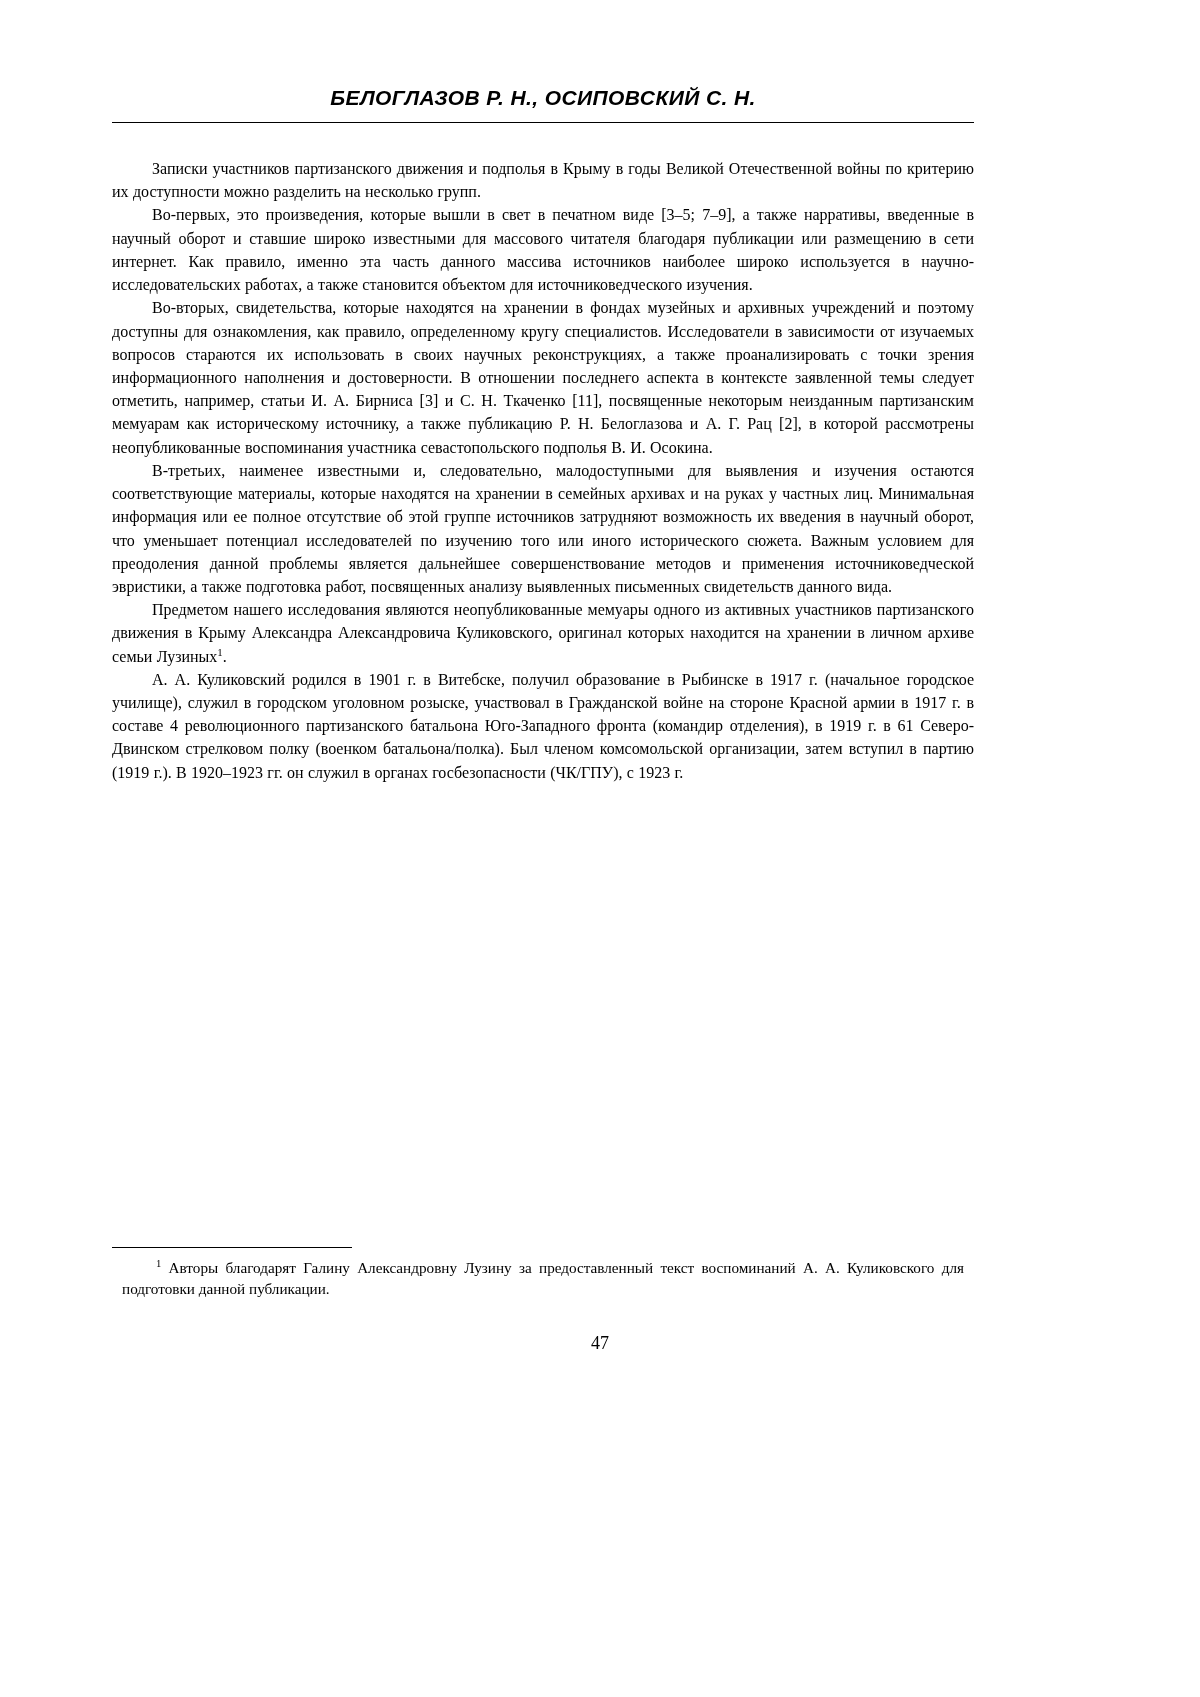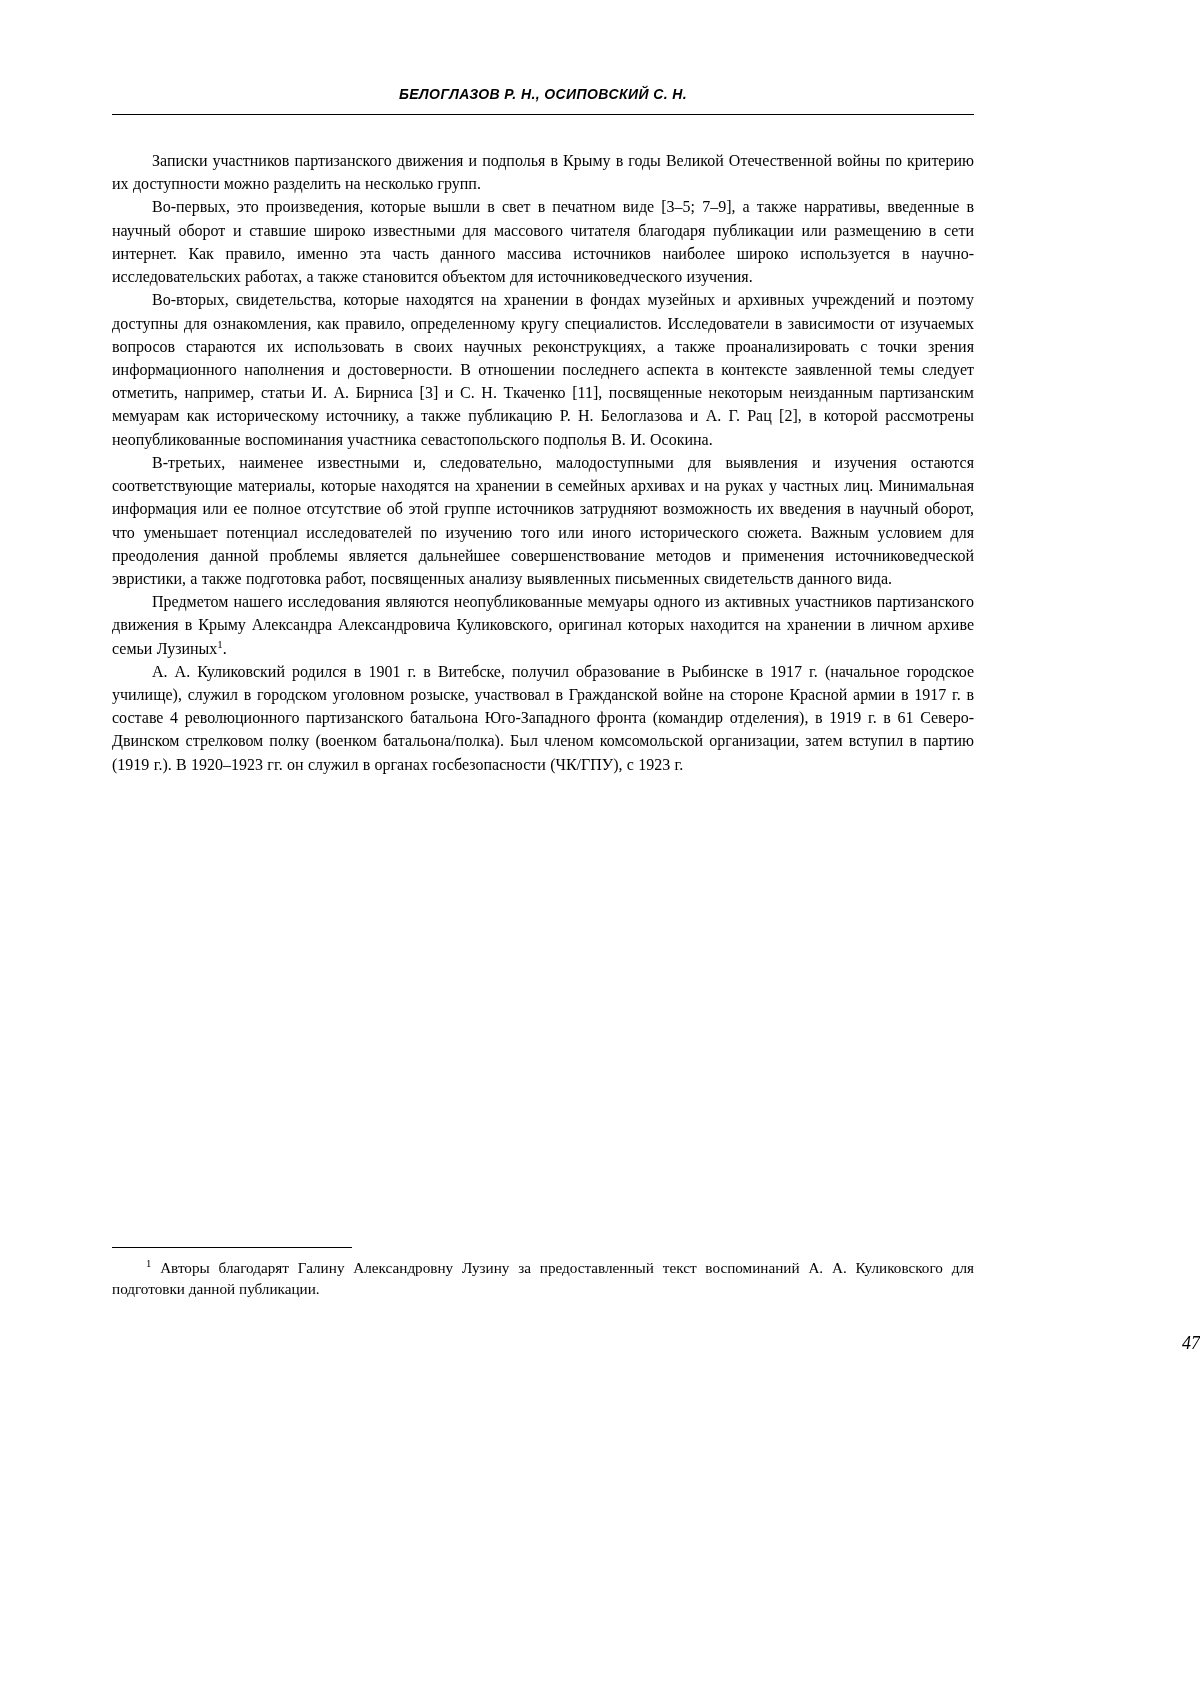--- a/index.html
+++ b/index.html
@@ -26,21 +26,21 @@
   .content {
     position: absolute;
     left: 112px;
     top: 86px;
     width: 862px;
   }
   .running-head {
     font-family: "Liberation Sans", sans-serif;
     font-style: italic;
     font-weight: bold;
-    font-size: 14px;
+    font-size: 21px;
     letter-spacing: 0.4px;
     text-align: center;
     color: #000;
     padding-bottom: 12px;
   }
   .rule {
     border-bottom: 1.5px solid #000;
     width: 100%;
     margin-bottom: 34px;
   }
@@ -67,35 +67,34 @@
   .fn-rule {
     border-top: 1px solid #000;
     width: 240px;
     margin-bottom: 10px;
   }
   p.footnote {
     font-size: 15.2px;
     line-height: 1.38;
     text-align: justify;
     text-indent: 34px;
-    margin: 0;
+    margin: 10px;
   }
   p.footnote sup {
     font-size: 0.7em;
     vertical-align: super;
     line-height: 0;
   }
   .page-number {
     position: absolute;
     left: 0;
     top: 1333px;
     width: 1200px;
-    text-align: right;
+    text-align: center;
     font-size: 18px;
-    font-style: italic;
   }
 </style>
 </head>
 <body>
 
 <div class="page">
 
   <div class="content">
 
     <div class="running-head">БЕЛОГЛАЗОВ Р. Н., ОСИПОВСКИЙ С. Н.</div>

